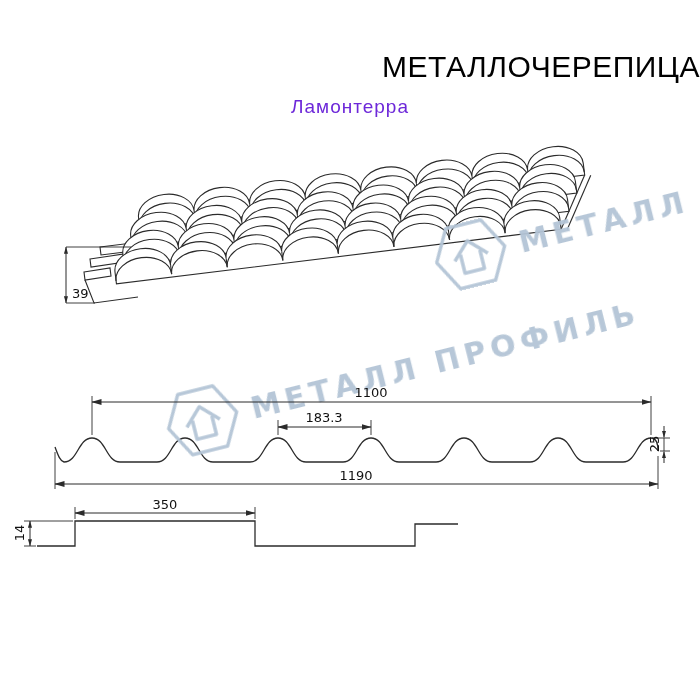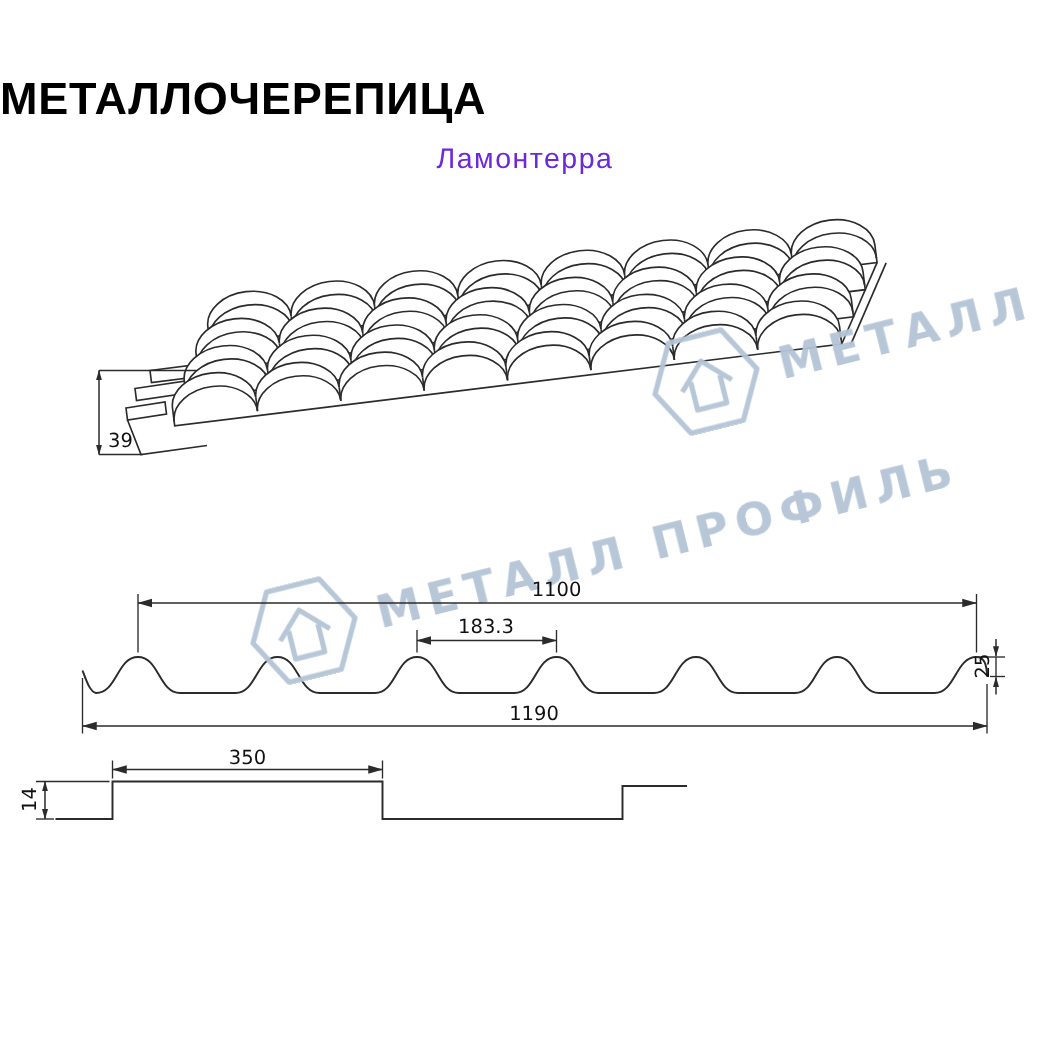--- a/index.html
+++ b/index.html
@@ -1,20 +1,20 @@
 <!DOCTYPE html>
 <html style="--wm: #b4c5d6; --ink: #2b2b2b;"><head>
 <meta charset="utf-8">
 <style>
   :root{ --ink:#2b2b2b; --wm:#b4c5d6; }
   html,body{margin:0;padding:0;background:#fff;}
   .page{position:relative;width:700px;height:700px;background:#fff;overflow:hidden;
         font-family:"Liberation Sans","DejaVu Sans",sans-serif;}
-  .title{position:absolute;left:0;top:50px;width:100%;text-align:left;
-         font-size:30px;font-weight:bold;letter-spacing:.5px;color:#000;}
+  .title{position:absolute;left:0;top:50px;width:100%;text-align:right;
+         font-size:30px;font-weight:normal;letter-spacing:.5px;color:#000;}
   .subtitle{position:absolute;left:0;top:96px;width:100%;text-align:center;
          font-size:19px;letter-spacing:1px;color:#6d28d9;}
   svg.canvas{position:absolute;left:0;top:0;}
   .ink{stroke:var(--ink);fill:none;stroke-width:1.1;}
   .prof{stroke:var(--ink);fill:none;stroke-width:1.3;}
   .rowfill{fill:#ffffff;stroke:var(--ink);stroke-width:1.1;}
   .board{fill:#ffffff;stroke:var(--ink);stroke-width:1.1;}
   .dim{stroke:var(--ink);stroke-width:1;fill:none;}
   .ext{stroke:var(--ink);stroke-width:.9;fill:none;}
   .dimlbl{font-family:"DejaVu Sans",sans-serif;font-size:13px;fill:#111;text-anchor:middle;}

